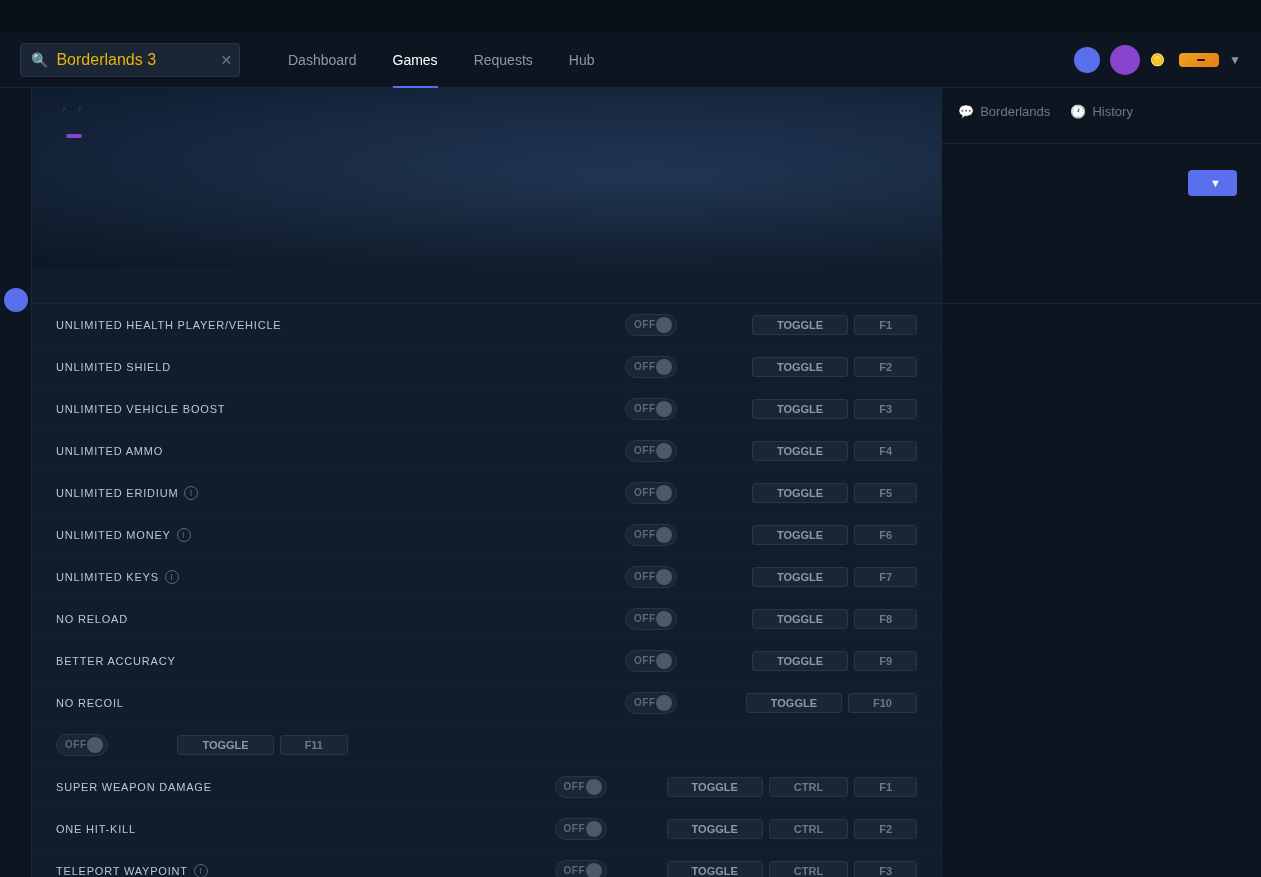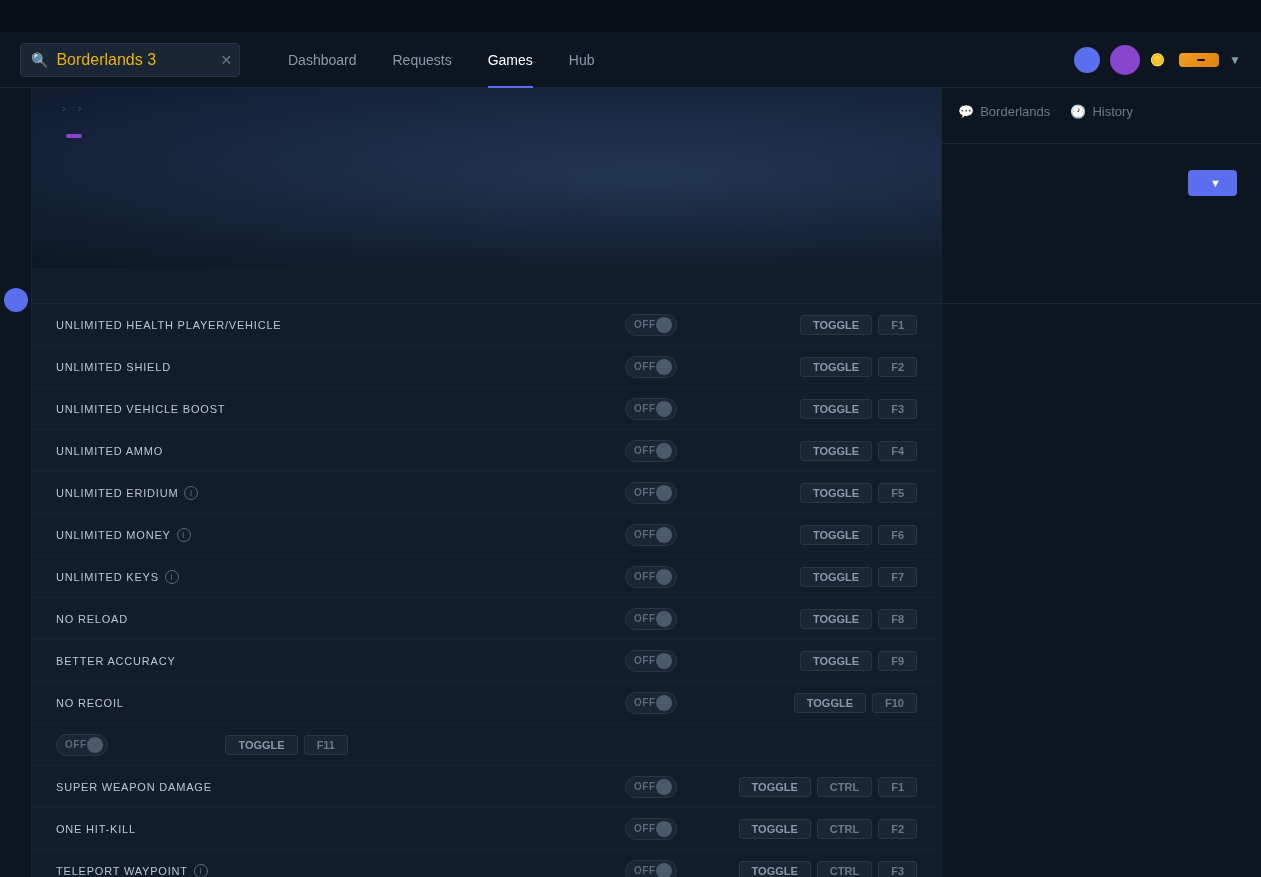--- a/index.html
+++ b/index.html
@@ -402,21 +402,21 @@
       display: flex;
       align-items: center;
       gap: 6px;
       min-width: 180px;
       justify-content: flex-end;
     }
     .key-badge {
       background: #1a2535;
       border: 1px solid #2a3545;
       border-radius: 3px;
-      padding: 3px 12px;
+      padding: 3px 24px;
       font-size: 11px;
       font-weight: 700;
       color: #6a7a8a;
       min-width: 36px;
       text-align: center;
       text-transform: uppercase;
     }
     .key-badge.toggle-key {
       background: #1a2535;
       color: #8899aa;
@@ -435,22 +435,22 @@
 </div>
 
 <div id="topnav">
   <div id="search-box">
     <span class="search-icon">🔍</span>
     <input type="text" value="Borderlands 3" style="">
     <span class="clear-icon">✕</span>
   </div>
   <div class="nav-links">
     <div class="nav-link">Dashboard</div>
+    <div class="nav-link active">Games</div>
     <div class="nav-link">Requests</div>
-    <div class="nav-link active">Games</div>
     <div class="nav-link">Hub</div>
   </div>
   <div class="user-area">
     <div class="notif-badge"></div>
     <div class="avatar"></div>
     <div style="display:flex;flex-direction:column;gap:1px;">
       <span class="username"></span>
       <span class="coins">
         <span class="coin-icon">🪙</span>
         <span></span>

